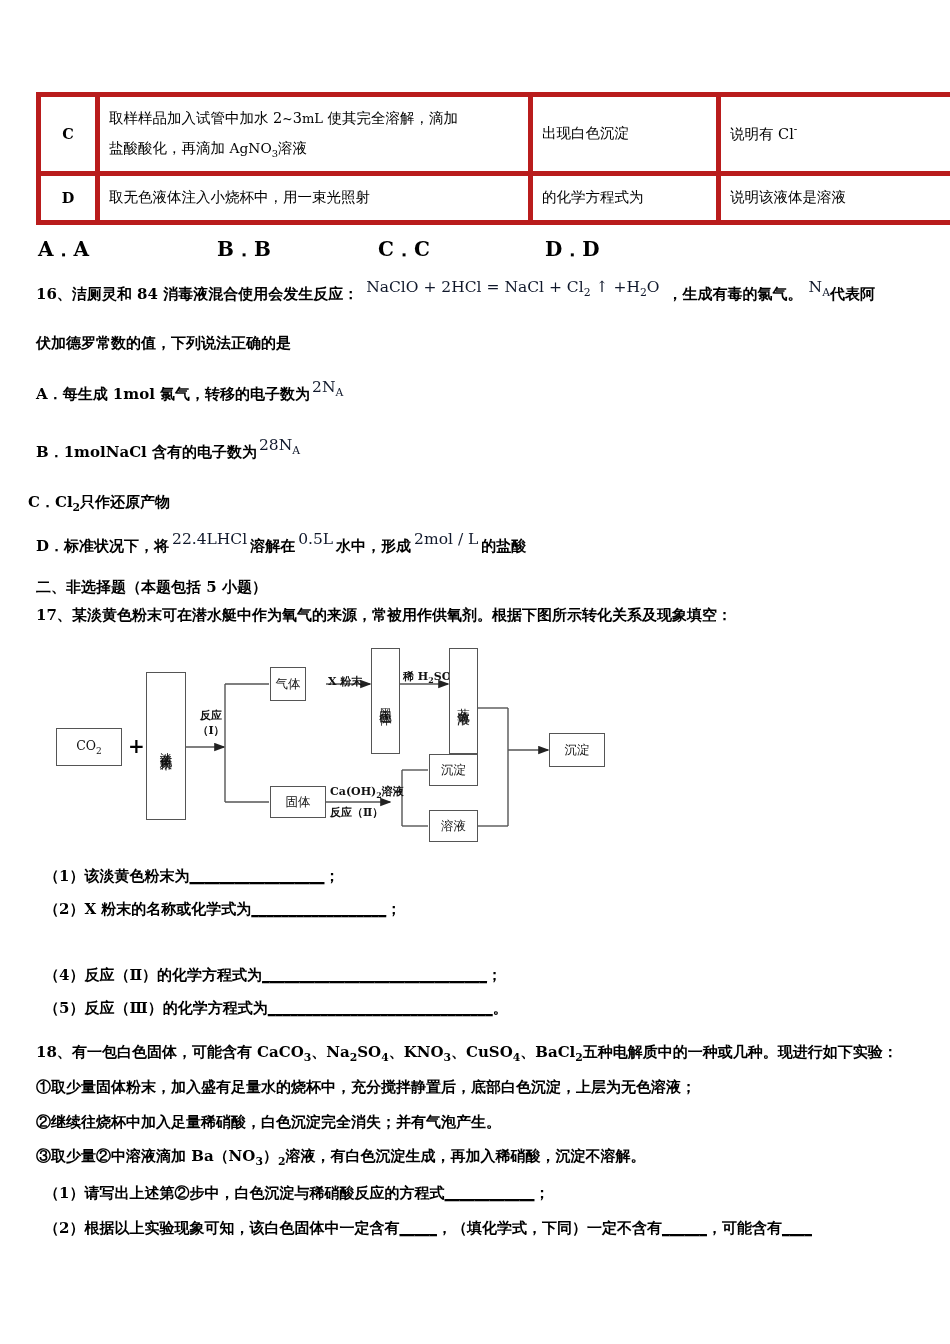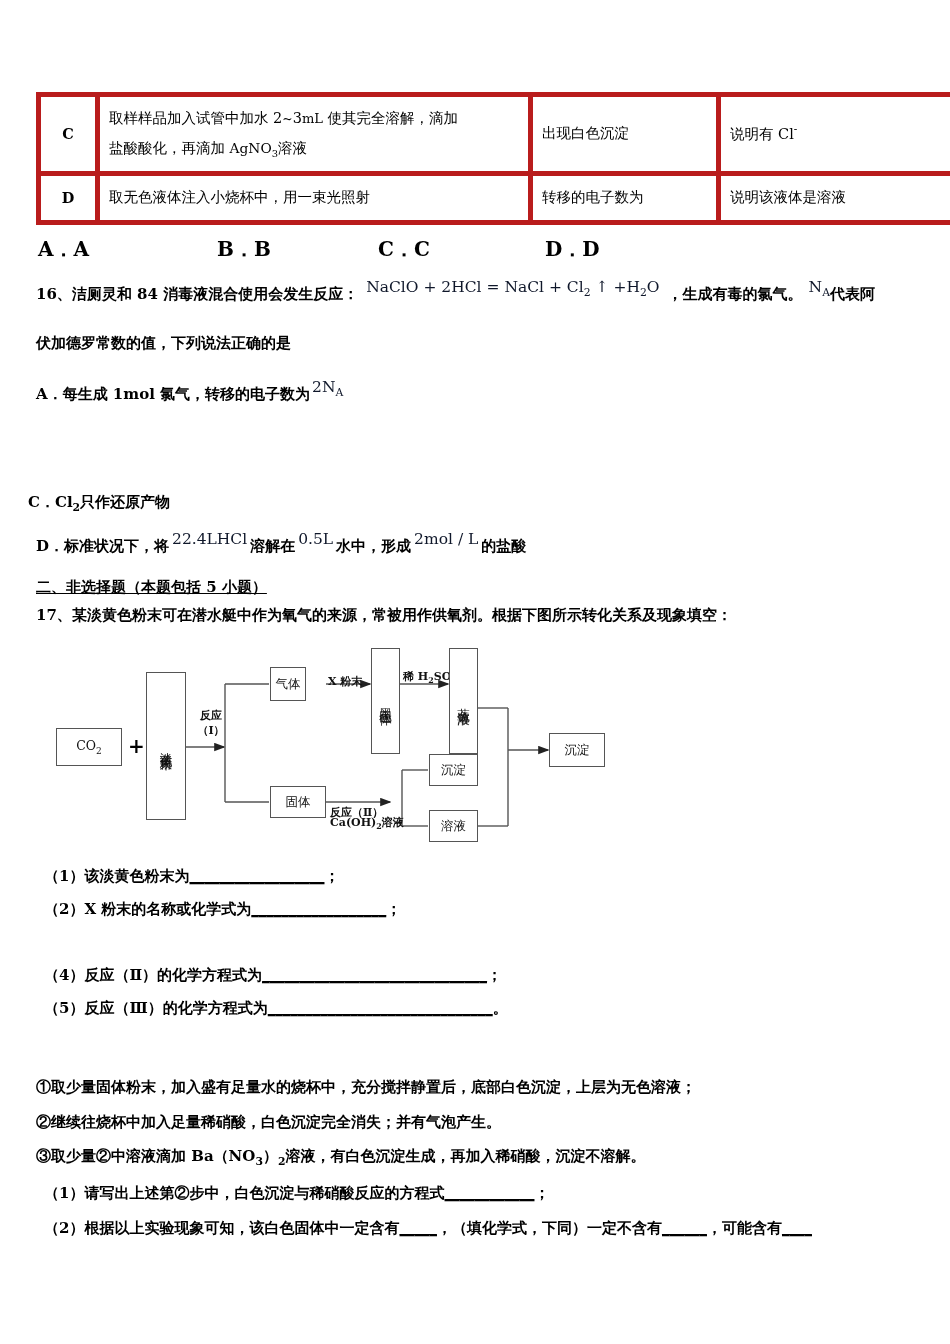--- a/index.html
+++ b/index.html
@@ -136,21 +136,21 @@
       <td class="col-op">
         <div>取样样品加入试管中加水 2<span style="font-size:0.85em">~</span>3<span style="font-size:0.9em">mL</span> 使其完全溶解，滴加</div>
         <div>盐酸酸化，再滴加 <span style="font-size:0.95em">AgNO<span class="sub">3</span></span>溶液</div>
       </td>
       <td class="col-phen">出现白色沉淀</td>
       <td class="col-concl">说明有 Cl<span class="sup">-</span></td>
     </tr>
     <tr>
       <td class="col-letter">D</td>
       <td class="col-op">取无色液体注入小烧杯中，用一束光照射</td>
-      <td class="col-phen">转移的电子数为</td>
+      <td class="col-phen">的化学方程式为</td>
       <td class="col-concl">说明该液体是溶液</td>
     </tr>
   </tbody>
     </table>
 
   <div class="choice-row">
     <span class="opt" style="left:0px;">A．A</span>
     <span class="opt" style="left:179px;">B．B</span>
     <span class="opt" style="left:340px;">C．C</span>
     <span class="opt" style="left:507px;">D．D</span>
@@ -159,30 +159,33 @@
   <div class="line" style="left:36px; top:285px;">
     <span class="bold">16、</span><span class="bold">洁厕灵和 84 消毒液混合使用会发生反应：</span><span class="raised formula" style="margin-left:8px;">NaClO&nbsp;+&nbsp;2HCl&nbsp;=&nbsp;NaCl&nbsp;+&nbsp;Cl<span class="sub">2</span>&nbsp;↑&nbsp;+H<span class="sub">2</span>O</span><span class="bold" style="margin-left:8px;">，生成有毒的氯气。</span><span class="raised formula" style="margin-left:6px;">N<span class="sub">A</span></span><span class="bold">代表阿</span>
   </div>
 
   <div class="line bold" style="left:36px; top:334px;">伏加德罗常数的值，下列说法正确的是</div>
 
   <div class="line" style="left:36px; top:385px;">
     <span class="bold">A．</span><span class="bold">每生成 1mol 氯气，转移的电子数为</span><span class="raised formula" style="margin-left:2px;">2N<span class="sub">A</span></span>
   </div>
 
+  <div class="line" style="left:36px; top:443px;">
+    <span class="bold">B．</span><span class="bold">1molNaCl 含有的电子数为</span><span class="raised formula" style="margin-left:2px;">28N<span class="sub">A</span></span>
+  </div>
 
   <div class="line" style="left:28px; top:493px;">
     <span class="bold">C．</span><span class="bold">Cl<span class="sub">2</span>只作还原产物</span>
   </div>
 
   <div class="line" style="left:36px; top:537px;">
     <span class="bold">D．</span><span class="bold">标准状况下，将</span><span class="raised formula" style="margin:0 3px;">22.4LHCl</span><span class="bold">溶解在</span><span class="raised formula" style="margin:0 3px;">0.5L</span><span class="bold">水中，形成</span><span class="raised formula" style="margin:0 3px;">2mol / L</span><span class="bold">的盐酸</span>
   </div>
 
-  <div class="line bold" style="left:36px; top:578px;text-decoration:underline;">二、非选择题（本题包括 5 小题）</div>
+  <div class="line bold" style="left:36px; top:578px;">二、非选择题（本题包括 5 小题）</div>
   <div class="line bold" style="left:36px; top:606px;">
     <span>17、</span><span>某淡黄色粉末可在潜水艇中作为氧气的来源，常被用作供氧剂。根据下图所示转化关系及现象填空：</span>
   </div>
 
   <div id="flow">
 
     <svg width="620" height="200">
       <defs>
         <marker id="ah" markerWidth="8" markerHeight="8" refX="7" refY="3" orient="auto">
           <path d="M0,0 L8,3 L0,6 z" fill="#222"></path>
@@ -243,21 +246,21 @@
     <div class="lbl" style="left:363px; top:19px;">稀 H<span class="sub">2</span>SO<span class="sub">4</span></div>
 
     <div class="box vbox" style="left:409px; top:-2px; width:29px; height:106px;">
       <span>蓝色溶液</span>
     </div>
 
     <div class="box" style="left:230px; top:136px; width:56px; height:32px;">
       <span>固体</span>
     </div>
 
-    <div class="lbl" style="left:290px; top:134px;margin-top:31px;">Ca(OH)<span class="sub">2</span>溶液</div>
+    <div class="lbl" style="left:290px; top:134px;">Ca(OH)<span class="sub">2</span>溶液</div>
     <div class="lbl" style="left:290px; top:155px;">反应（Ⅱ）</div>
 
     <div class="box" style="left:389px; top:104px; width:49px; height:32px;">
       <span>沉淀</span>
     </div>
 
     <div class="box" style="left:389px; top:160px; width:49px; height:32px;">
       <span>溶液</span>
     </div>
 
@@ -272,20 +275,23 @@
   <div class="line bold" style="left:44px; top:900px;">
     <span>（2）</span><span>X 粉末的名称或化学式为</span><span class="blank">__________________</span><span>；</span>
   </div>
   <div class="line bold" style="left:44px; top:966px;">
     <span>（4）</span><span>反应（Ⅱ）的化学方程式为</span><span class="blank">______________________________</span><span>；</span>
   </div>
   <div class="line bold" style="left:44px; top:999px;">
     <span>（5）</span><span>反应（Ⅲ）的化学方程式为</span><span class="blank">______________________________</span><span>。</span>
   </div>
 
+  <div class="line bold" style="left:36px; top:1043px;">
+    <span>18、</span>有一包白色固体，可能含有 CaCO<span class="sub">3</span>、Na<span class="sub">2</span>SO<span class="sub">4</span>、KNO<span class="sub">3</span>、CuSO<span class="sub">4</span>、BaCl<span class="sub">2</span>五种电解质中的一种或几种。现进行如下实验：
+  </div>
   <div class="line bold" style="left:36px; top:1078px;">①取少量固体粉末，加入盛有足量水的烧杯中，充分搅拌静置后，底部白色沉淀，上层为无色溶液；</div>
   <div class="line bold" style="left:36px; top:1113px;">②继续往烧杯中加入足量稀硝酸，白色沉淀完全消失；并有气泡产生。</div>
   <div class="line bold" style="left:36px; top:1147px;">
     ③取少量②中溶液滴加 Ba（NO<span class="sub">3</span>）<span class="sub">2</span>溶液，有白色沉淀生成，再加入稀硝酸，沉淀不溶解。
   </div>
 
   <div class="line bold" style="left:44px; top:1184px;">
     <span>（1）</span><span>请写出上述第②步中，白色沉淀与稀硝酸反应的方程式</span><span class="blank">____________</span><span>；</span>
   </div>
   <div class="line bold" style="left:44px; top:1219px;">

